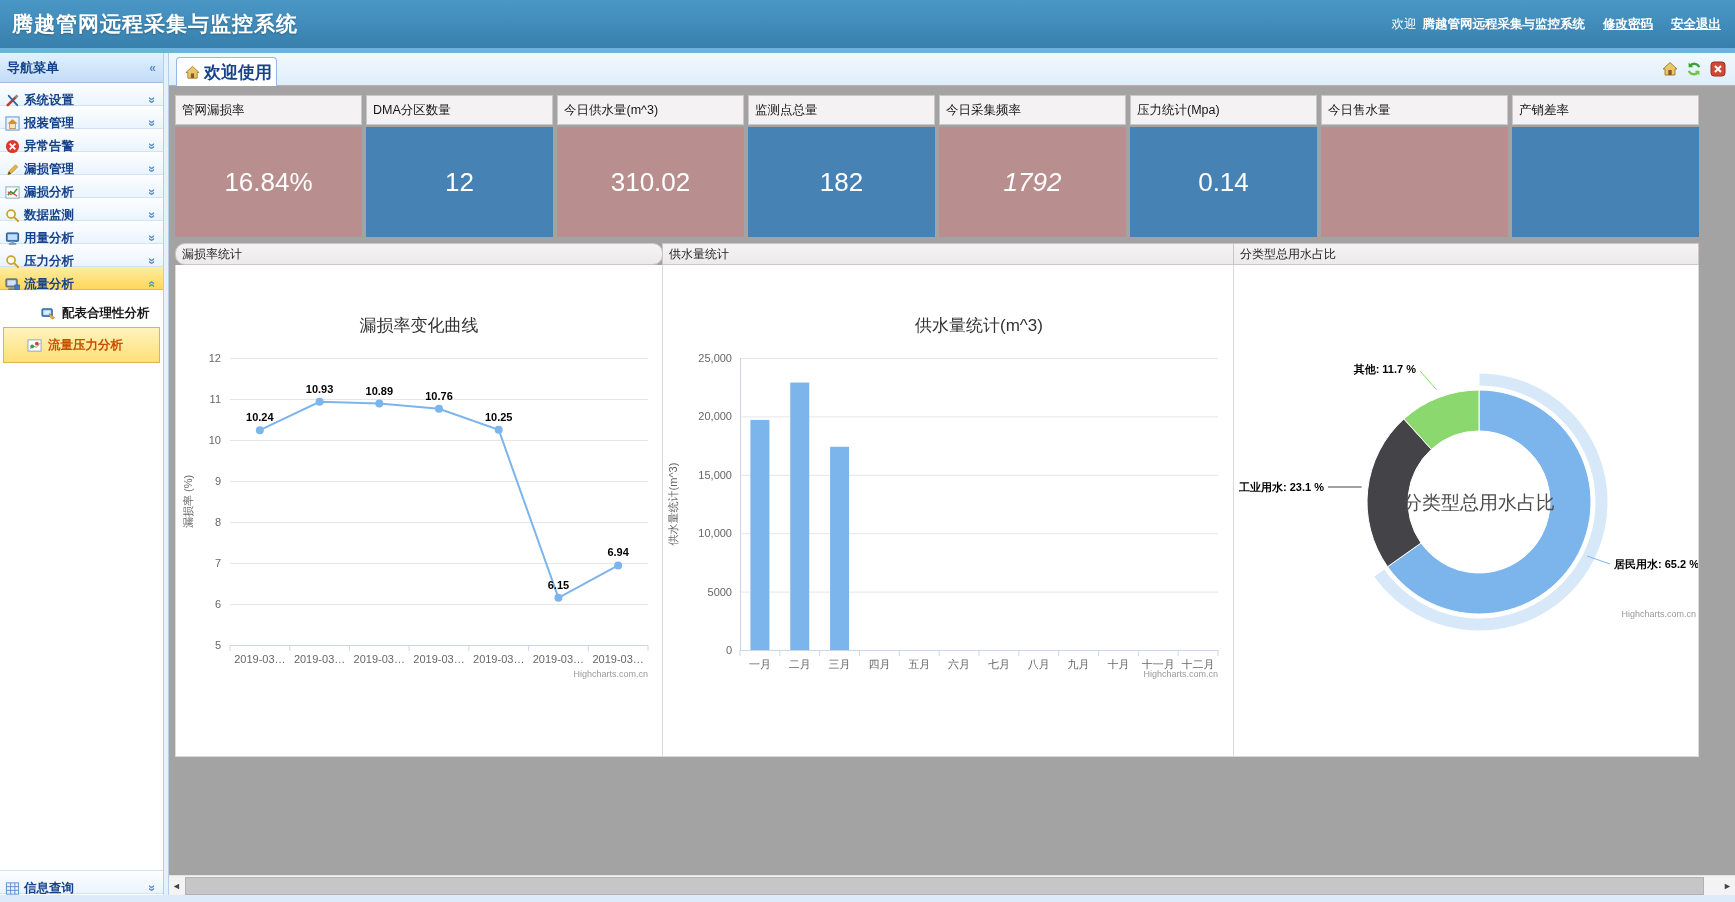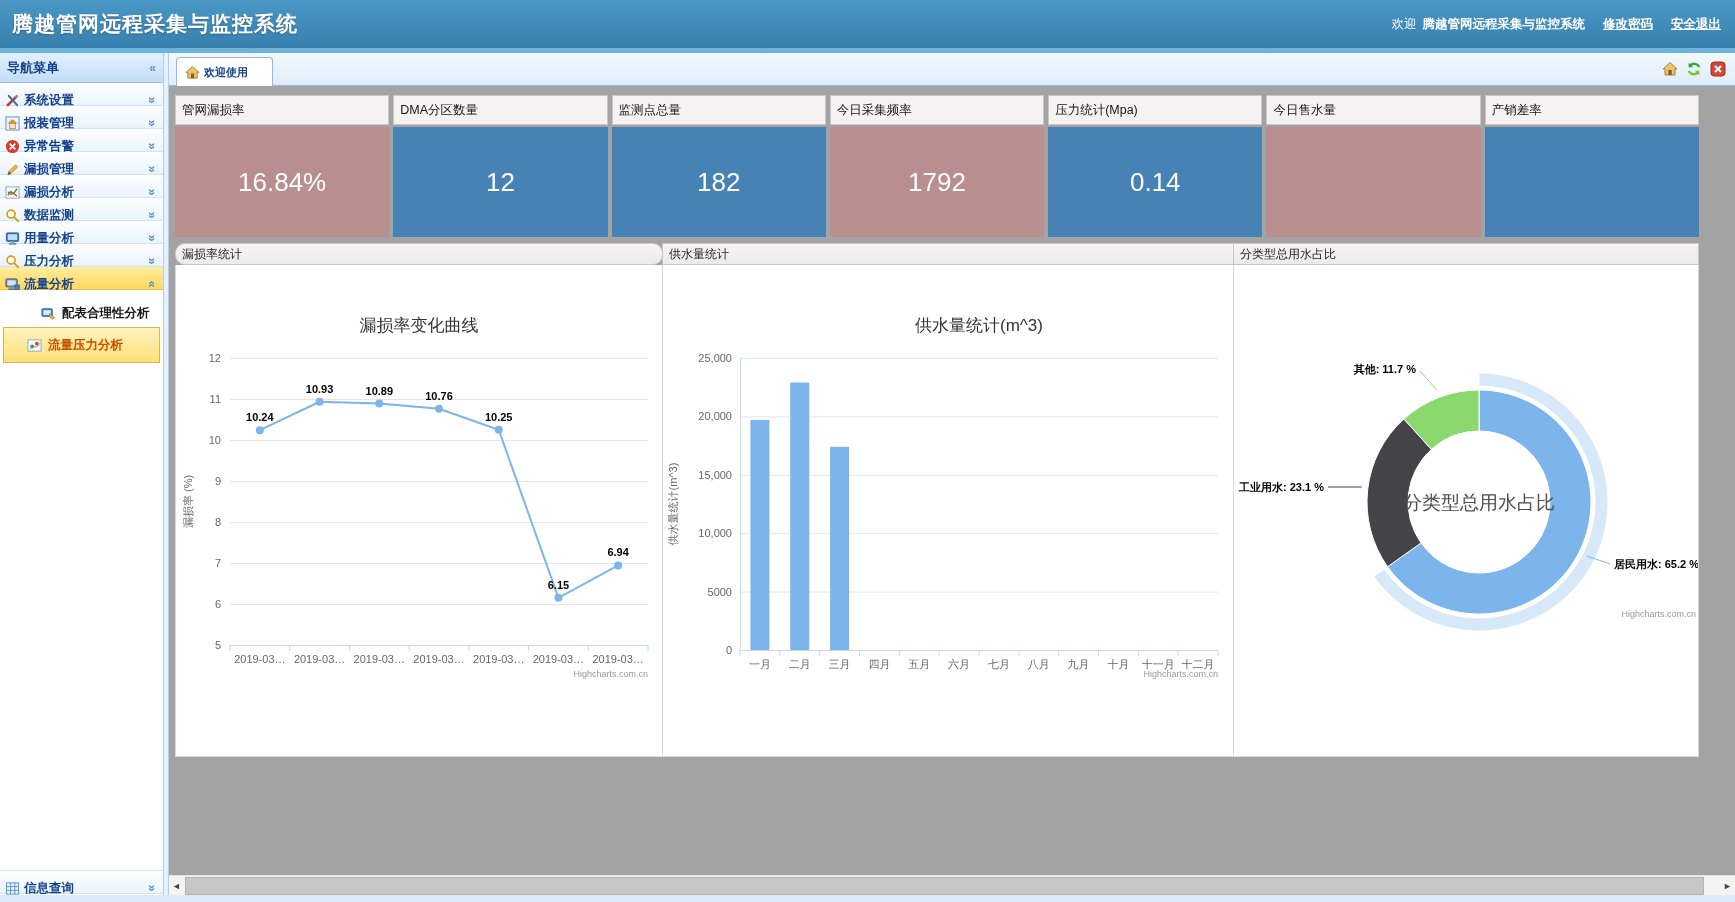--- a/index.html
+++ b/index.html
@@ -28,21 +28,21 @@
   .ic svg { width:100%; height:100%; display:block; }
   .chev { color:#5b8fc9; font-size:12px; font-weight:bold; line-height:1; }
   .chev.rot { display:inline-block; transform:rotate(90deg); }
   .submenu { padding:11px 0 4px 0; background:#fff; }
   .sub-item { height:25px; display:flex; align-items:center; padding-left:41px; font-size:12.5px; color:#1a1a1a; font-weight:bold; gap:6px; cursor:pointer; }
   .sub-item.selected { margin:1px 3px; height:36px; padding-left:23px; border:1px solid #d9b64e; background:linear-gradient(#fff3bd,#ffe079); color:#c94f00; }
   .nav-bottom { margin-top:auto; border-top:1px solid #d2e3f5; }
 
   
   .tabbar { height:33px; background:linear-gradient(#f2f8fd,#dfeefb); border-bottom:1px solid #95b8e7; display:flex; align-items:flex-end; padding-left:7px; position:relative; flex:none; }
-  .tab { height:29px; background:#fff; border:1px solid #95b8e7; border-bottom:none; border-radius:4px 4px 0 0; display:flex; align-items:center; gap:4px; padding:0 24px 0 8px; font-weight:bold; color:#15428b; font-size:11px; position:relative; top:1px; cursor:pointer; }
+  .tab { height:29px; background:#fff; border:1px solid #95b8e7; border-bottom:none; border-radius:4px 4px 0 0; display:flex; align-items:center; gap:4px; padding:0 4px 0 8px; font-weight:bold; color:#15428b; font-size:17px; position:relative; top:1px; cursor:pointer; }
   .tabbar-tools { position:absolute; right:9px; top:8px; display:flex; gap:8px; align-items:center; }
   .tool-ic { width:16px; height:16px; cursor:pointer; }
   .tool-ic svg { width:100%; height:100%; display:block; }
 
   
   .content { flex:1; padding:9px 36px 0 6px; background:#a3a3a3; min-width:0; }
   .stats { display:flex; gap:4px; }
   .card { flex:1; display:flex; flex-direction:column; min-width:0; }
   .card-h { height:30px; line-height:29px; padding-left:6px; background:#f5f2f3; border:1px solid #cdc6c6; font-size:12.5px; color:#151515; white-space:nowrap; overflow:hidden; }
   .card-v { height:110px; margin-top:2px; display:flex; align-items:center; justify-content:center; color:#fff; font-size:26px; font-weight:normal; }
@@ -271,26 +271,30 @@
       <div class="stats" id="stats-row">
           <div class="card">
             <div class="card-h">管网漏损率</div>
             <div class="card-v" style="background: rgb(185, 142, 142);">16.84%</div>
           </div>
           <div class="card">
             <div class="card-h">DMA分区数量</div>
             <div class="card-v" style="background: rgb(70, 130, 180);">12</div>
           </div>
           <div class="card">
+            <div class="card-h">今日供水量(m^3)</div>
+            <div class="card-v" style="background: rgb(185, 142, 142);">310.02</div>
+          </div>
+          <div class="card">
             <div class="card-h">监测点总量</div>
             <div class="card-v" style="background: rgb(70, 130, 180);">182</div>
           </div>
           <div class="card">
             <div class="card-h">今日采集频率</div>
-            <div class="card-v" style="background: rgb(185, 142, 142);">1792</div>
+            <div class="card-v" style="background: rgb(185, 142, 142); font-style: italic;">1792</div>
           </div>
           <div class="card">
             <div class="card-h">压力统计(Mpa)</div>
             <div class="card-v" style="background: rgb(70, 130, 180);">0.14</div>
           </div>
           <div class="card">
             <div class="card-h">今日售水量</div>
             <div class="card-v" style="background: rgb(185, 142, 142);"></div>
           </div>
           <div class="card">

